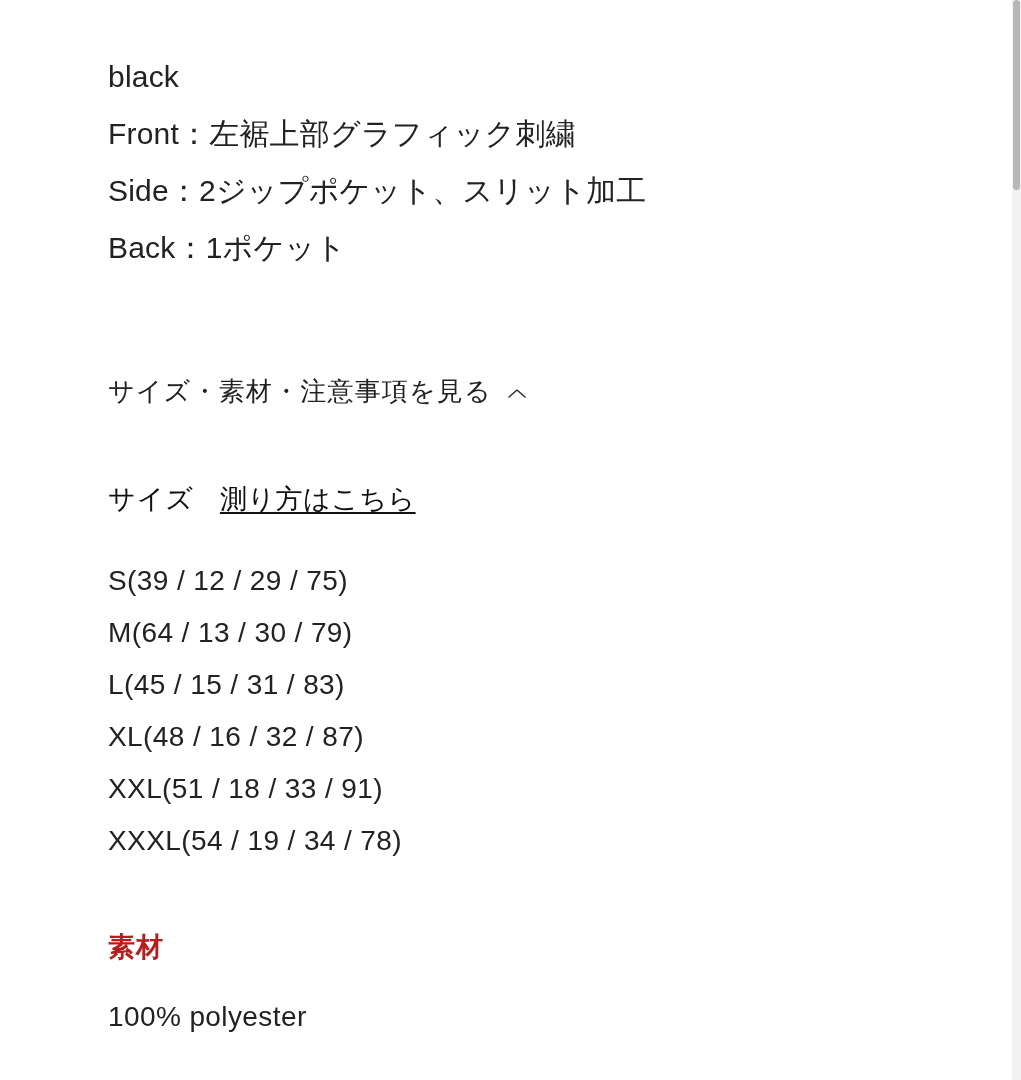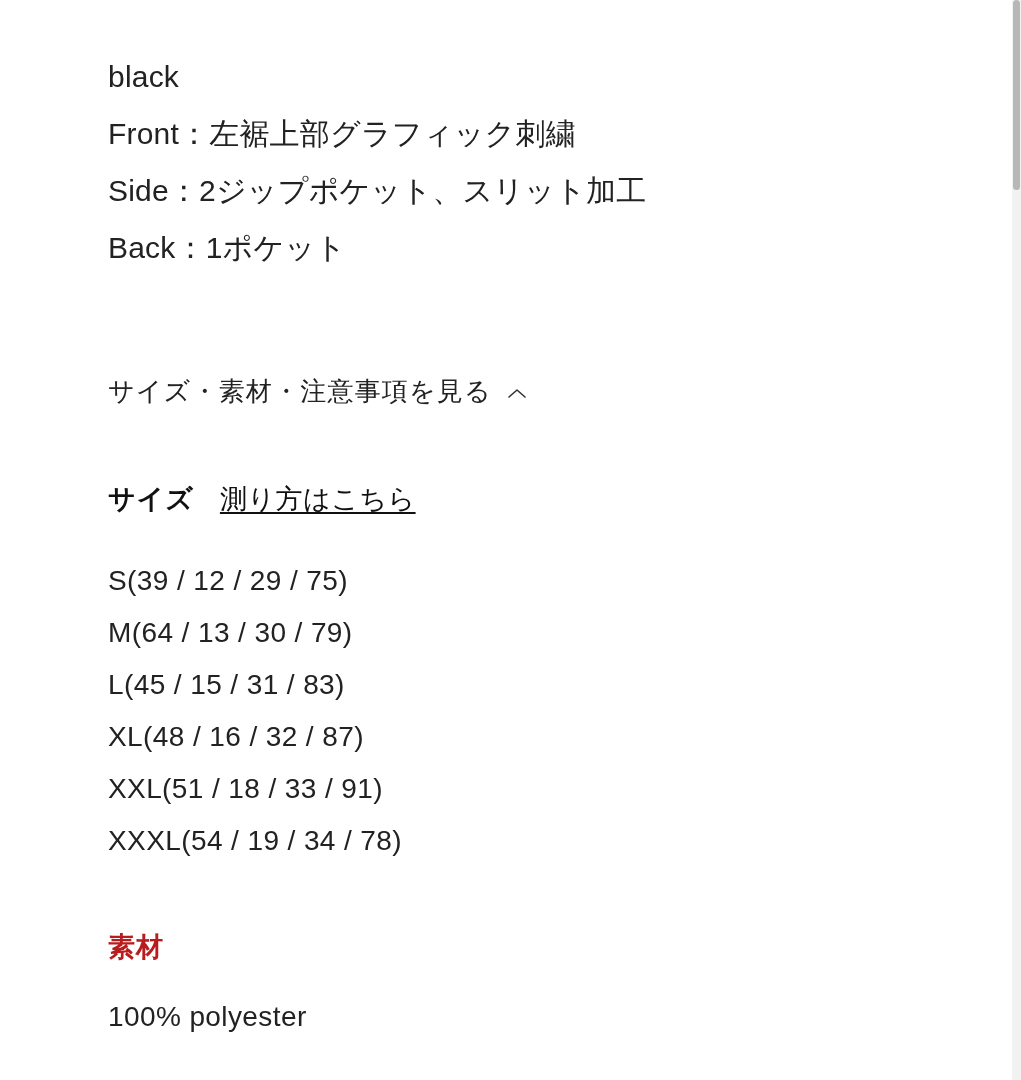--- a/index.html
+++ b/index.html
@@ -78,21 +78,21 @@
   .chevron svg { display: block; }
 
   .section-head {
     margin-top: 72px;
     display: flex;
     align-items: baseline;
     gap: 26px;
   }
   .section-title {
     font-size: 27px;
-    font-weight: bold;
+    font-weight: normal;
     letter-spacing: 1px;
     color: #111111;
   }
   .section-link {
     font-size: 27px;
     color: #111111;
     text-underline-offset: 4px;
     letter-spacing: 0.5px;
     cursor: pointer;
   }

